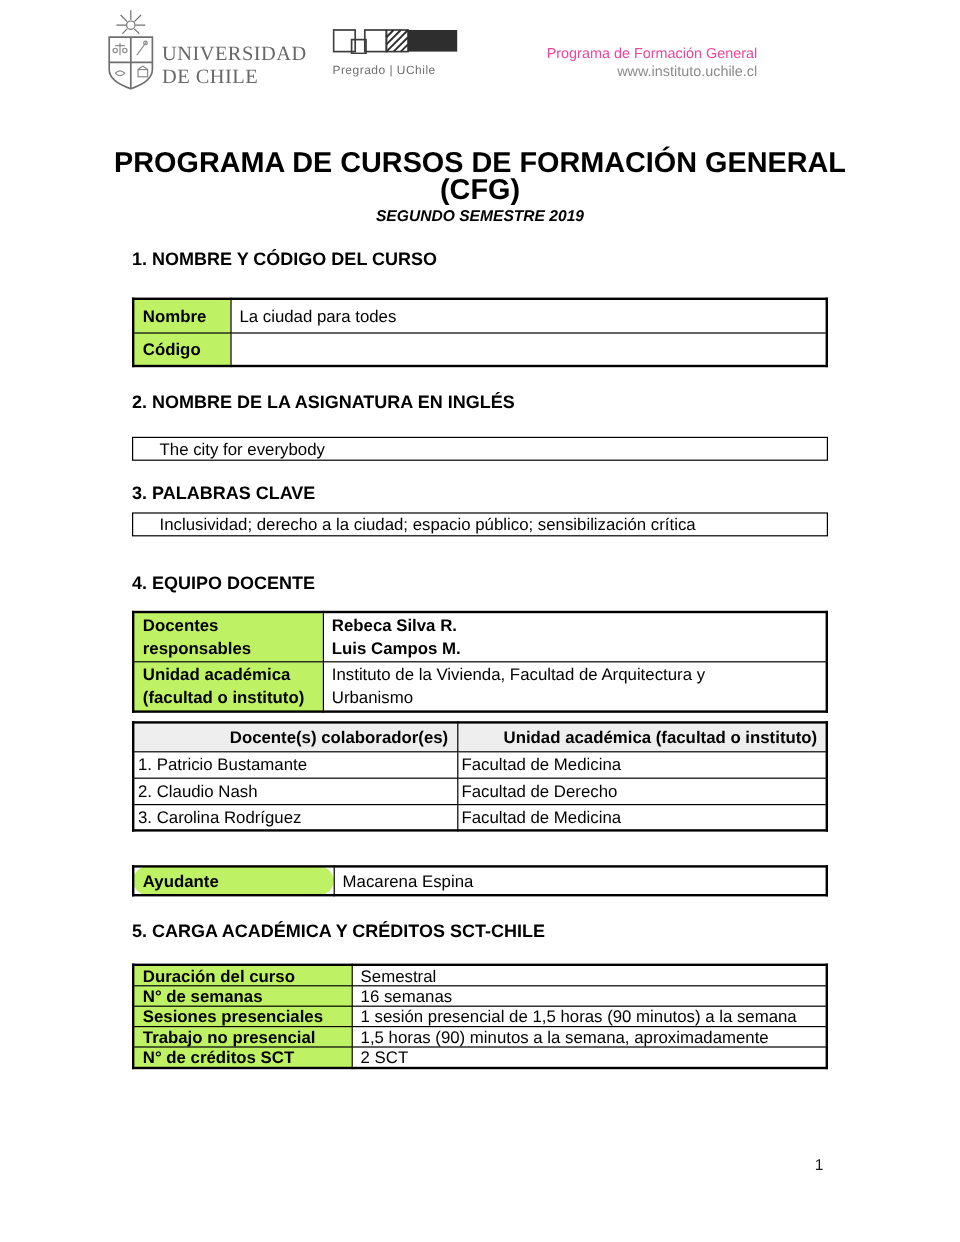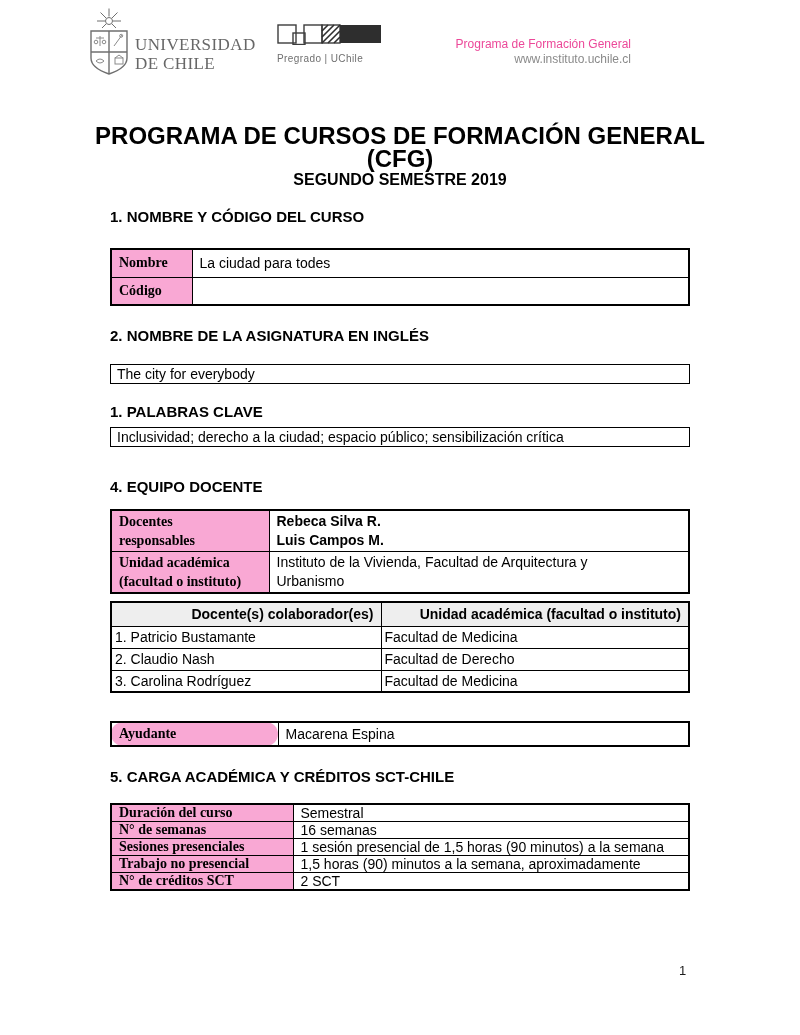--- a/index.html
+++ b/index.html
@@ -23,46 +23,46 @@
   .hdr-right {
     position:absolute; right:97px; top:37px; text-align:right;
     font-size:12px; line-height:15px;
   }
   .hdr-program { color:#ec4899; }
   .hdr-web { color:#8a8a8a; }
 
   
   .doc-title { position:absolute; left:0; top:124px; width:800px; text-align:center; font-weight:bold; }
   .t-big { font-size:24px; line-height:23px; }
-  .t-small { font-size:16px; line-height:20px; }
+  .t-small { font-size:13px; line-height:20px;font-style:italic; }
 
   
   .sec-h { position:absolute; left:110px; font-size:15px; font-weight:bold; white-space:nowrap; }
 
   
   .tbl {
     position:absolute; left:110px; width:580px;
     border-collapse:collapse; border:2px solid #000;
     font-size:14px; table-layout:fixed;
   }
   .tbl td, .tbl th { border:1px solid #000; padding:2px 7px; vertical-align:middle; text-align:left; }
-  .lbl { background:#f9a8d4; font-weight:bold;font-family:Liberation Serif, serif; }
+  .lbl { background:#bef264; font-weight:bold; }
   .bold { font-weight:bold; }
   .center { text-align:center;border-radius:12px; }
 
   .t1 td { height:28px; }
   .t4a td { line-height:19px; padding:1px 7px; vertical-align:top; }
   .t4b th { height:24px; background:#eeeeee; text-align:right; font-weight:bold; }
   .t4b td { height:22px; padding:1px 3px; }
   .t4c td { height:24px; }
   .t5 td { height:15px; line-height:16px; padding:0 7px; }
 
   .txtbox {
     position:absolute; left:110px; width:580px; height:20px;
-    border:1px solid #000; font-size:14px; line-height:18px; padding-left:6px;
+    border:1px solid #000; font-size:14px; line-height:18px; padding-left:22px;
     display:flex; align-items:flex-start;
   }
 
   .page-num { position:absolute; left:679px; top:963px; font-size:13px; color:#1c1c1c; }
 </style>
 </head>
 <body>
 
 <div class="page">
 
@@ -150,21 +150,21 @@
       <td></td>
     </tr>
   </tbody>
     </table>
 
   <div class="sec-h" style="top:327px">2. NOMBRE DE LA ASIGNATURA EN INGLÉS</div>
   <div class="txtbox" style="top:364px">
     <span>The city for everybody</span>
   </div>
 
-  <div class="sec-h" style="top:403px">1. PALABRAS CLAVE</div>
+  <div class="sec-h" style="top:403px">3. PALABRAS CLAVE</div>
   <div class="txtbox" style="top:427px">
     <span>Inclusividad; derecho a la ciudad; espacio público; sensibilización crítica</span>
   </div>
 
   <div class="sec-h" style="top:478px">4. EQUIPO DOCENTE</div>
 
   <table class="tbl t4a" style="top:509px">
     <colgroup>
         <col style="width:158px">
         <col>

